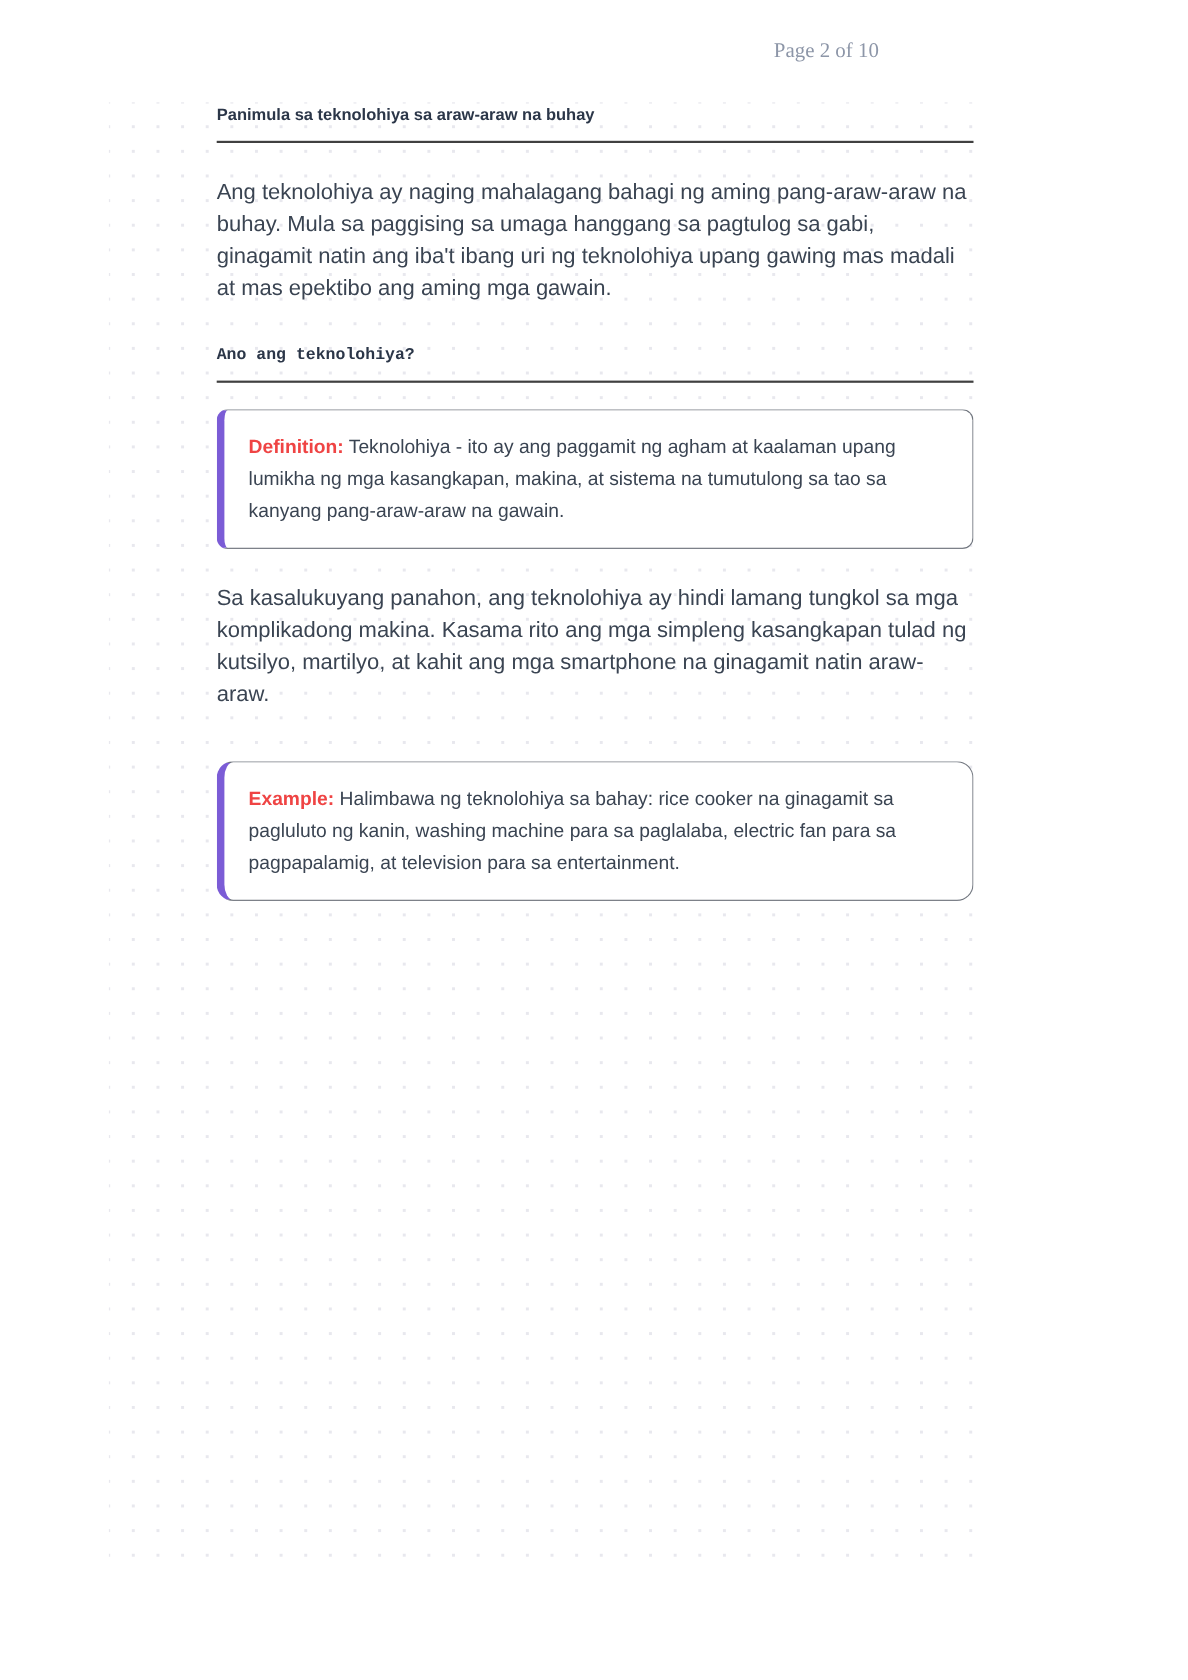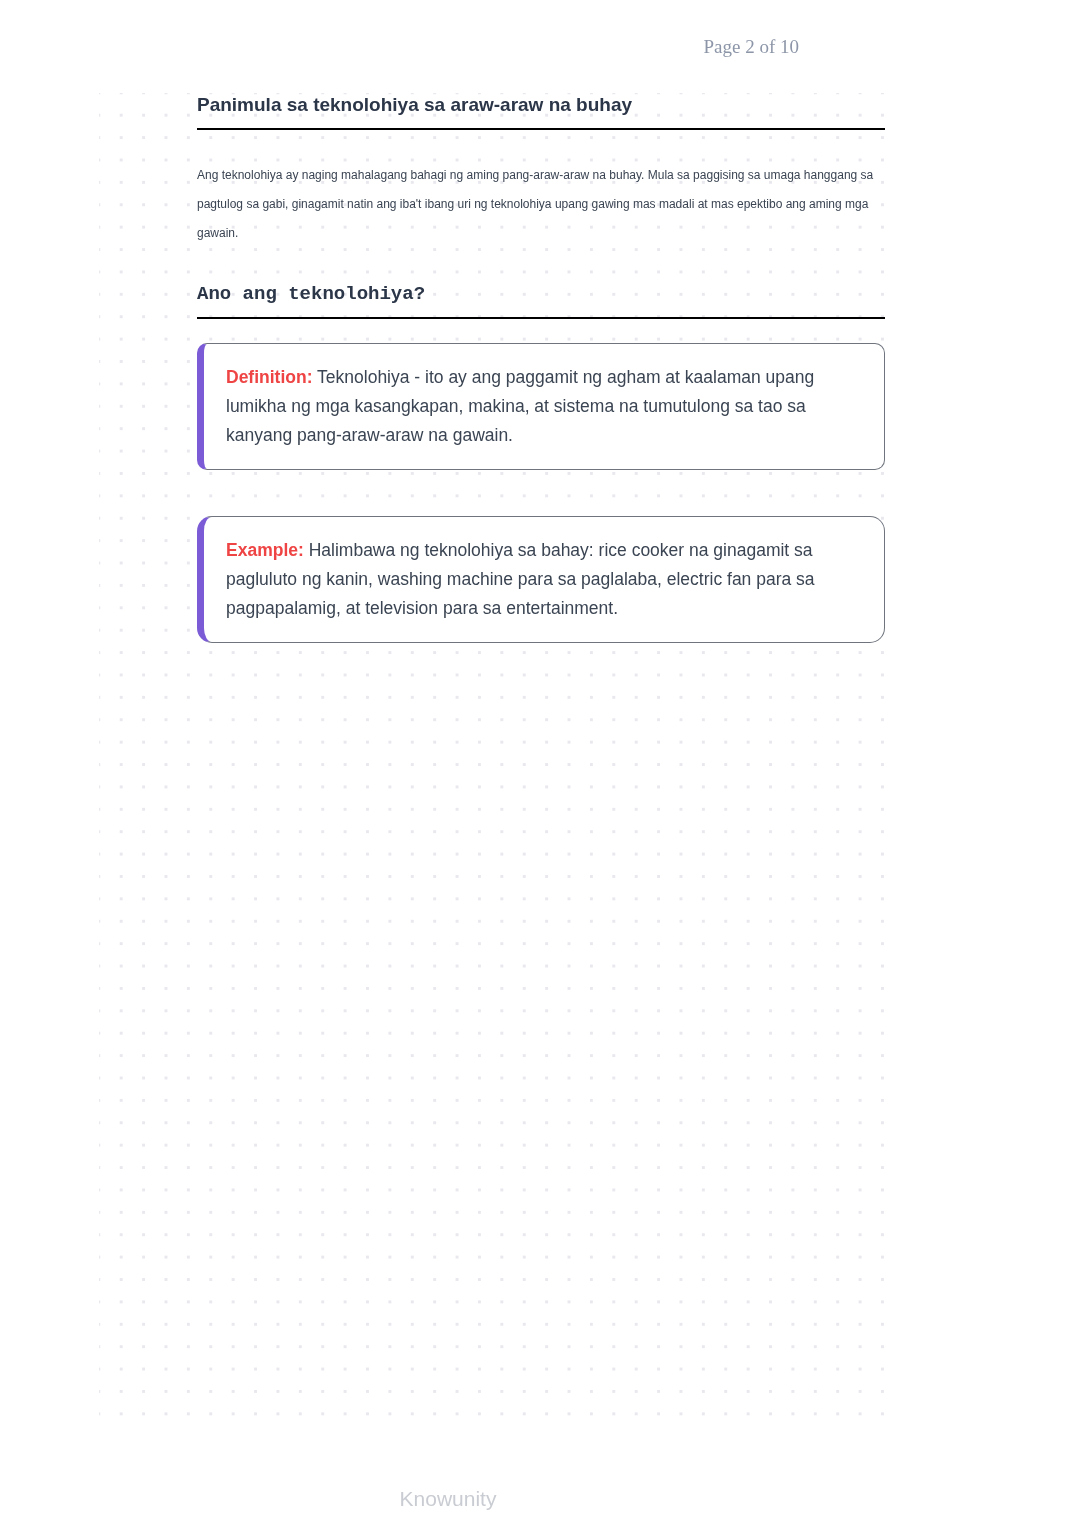--- a/index.html
+++ b/index.html
@@ -24,31 +24,31 @@
     font-family:"Liberation Serif","DejaVu Serif",serif;
     font-size:19px;
     color:#8d96a8;
   }
   .content{
     position:absolute;
     left:197px;top:92px;width:688px;
   }
   .section-heading{
     margin:0;
-    font-size:19px;
+    font-size:15px;
     line-height:26px;
     font-weight:bold;
     color:#2b3648;
     padding-bottom:10px;
-    border-bottom:2px solid #000000;
+    border-bottom:2px solid #404040;
   }
   .section-heading.second{margin-top:33px;font-family:Liberation Mono, monospace;}
   .body-paragraph{
     margin:31px 0 0 0;
-    font-size:12px;
+    font-size:20px;
     line-height:29px;
     color:#3a4452;
   }
   .callout{
     position:relative;
     margin-top:24px;
     background:#ffffff;
     border:1.6px solid #6f747d;
     border-left:7px solid #7b5cd6;
     border-radius:10px;
@@ -84,23 +84,23 @@
     <h1 class="section-heading">Panimula sa teknolohiya sa araw-araw na buhay</h1>
 
     <p class="body-paragraph">Ang teknolohiya ay naging mahalagang bahagi ng aming pang-araw-araw na buhay. Mula sa paggising sa umaga hanggang sa pagtulog sa gabi, ginagamit natin ang iba't ibang uri ng teknolohiya upang gawing mas madali at mas epektibo ang aming mga gawain.</p>
 
     <h2 class="section-heading second">Ano ang teknolohiya?</h2>
 
     <div class="callout definition">
       <span class="label">Definition:</span><span> Teknolohiya - ito ay ang paggamit ng agham at kaalaman upang lumikha ng mga kasangkapan, makina, at sistema na tumutulong sa tao sa kanyang pang-araw-araw na gawain.</span>
     </div>
 
+    <p class="body-paragraph">Sa kasalukuyang panahon, ang teknolohiya ay hindi lamang tungkol sa mga komplikadong makina. Kasama rito ang mga simpleng kasangkapan tulad ng kutsilyo, martilyo, at kahit ang mga smartphone na ginagamit natin araw-araw.</p>
 
     <div class="callout example">
       <span class="label">Example:</span><span> Halimbawa ng teknolohiya sa bahay: rice cooker na ginagamit sa pagluluto ng kanin, washing machine para sa paglalaba, electric fan para sa pagpapalamig, at television para sa entertainment.</span>
     </div>
 
 
   </div>
 
-  <div class="footer-brand">Knowunity</div>
 
 </div>
 
 </body></html>

